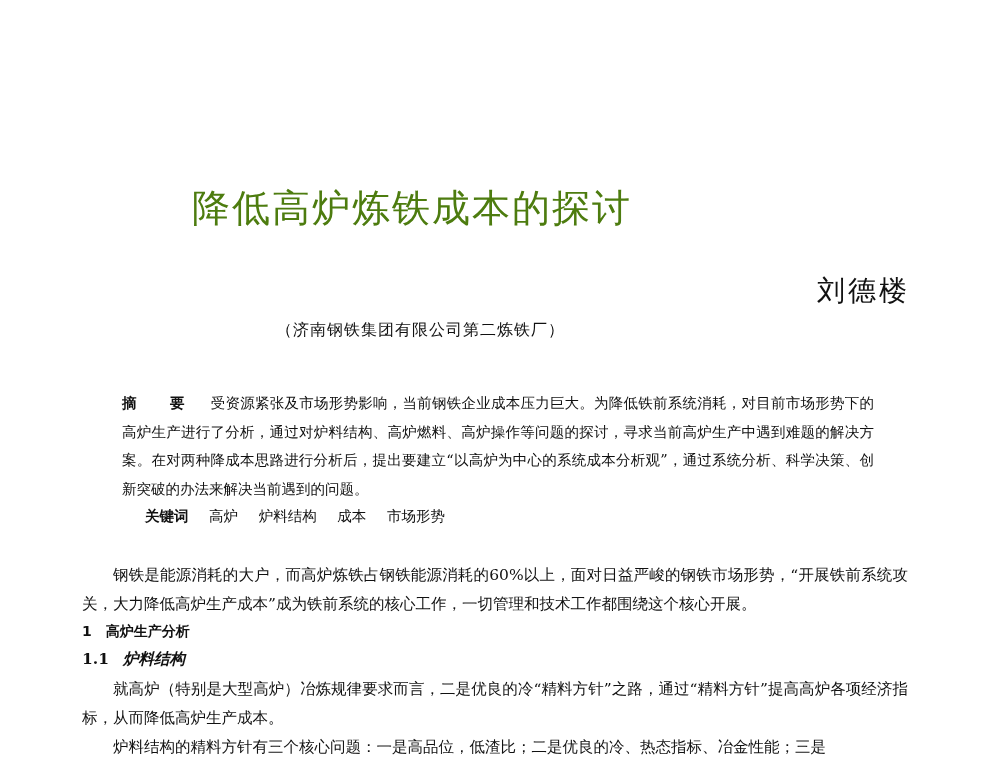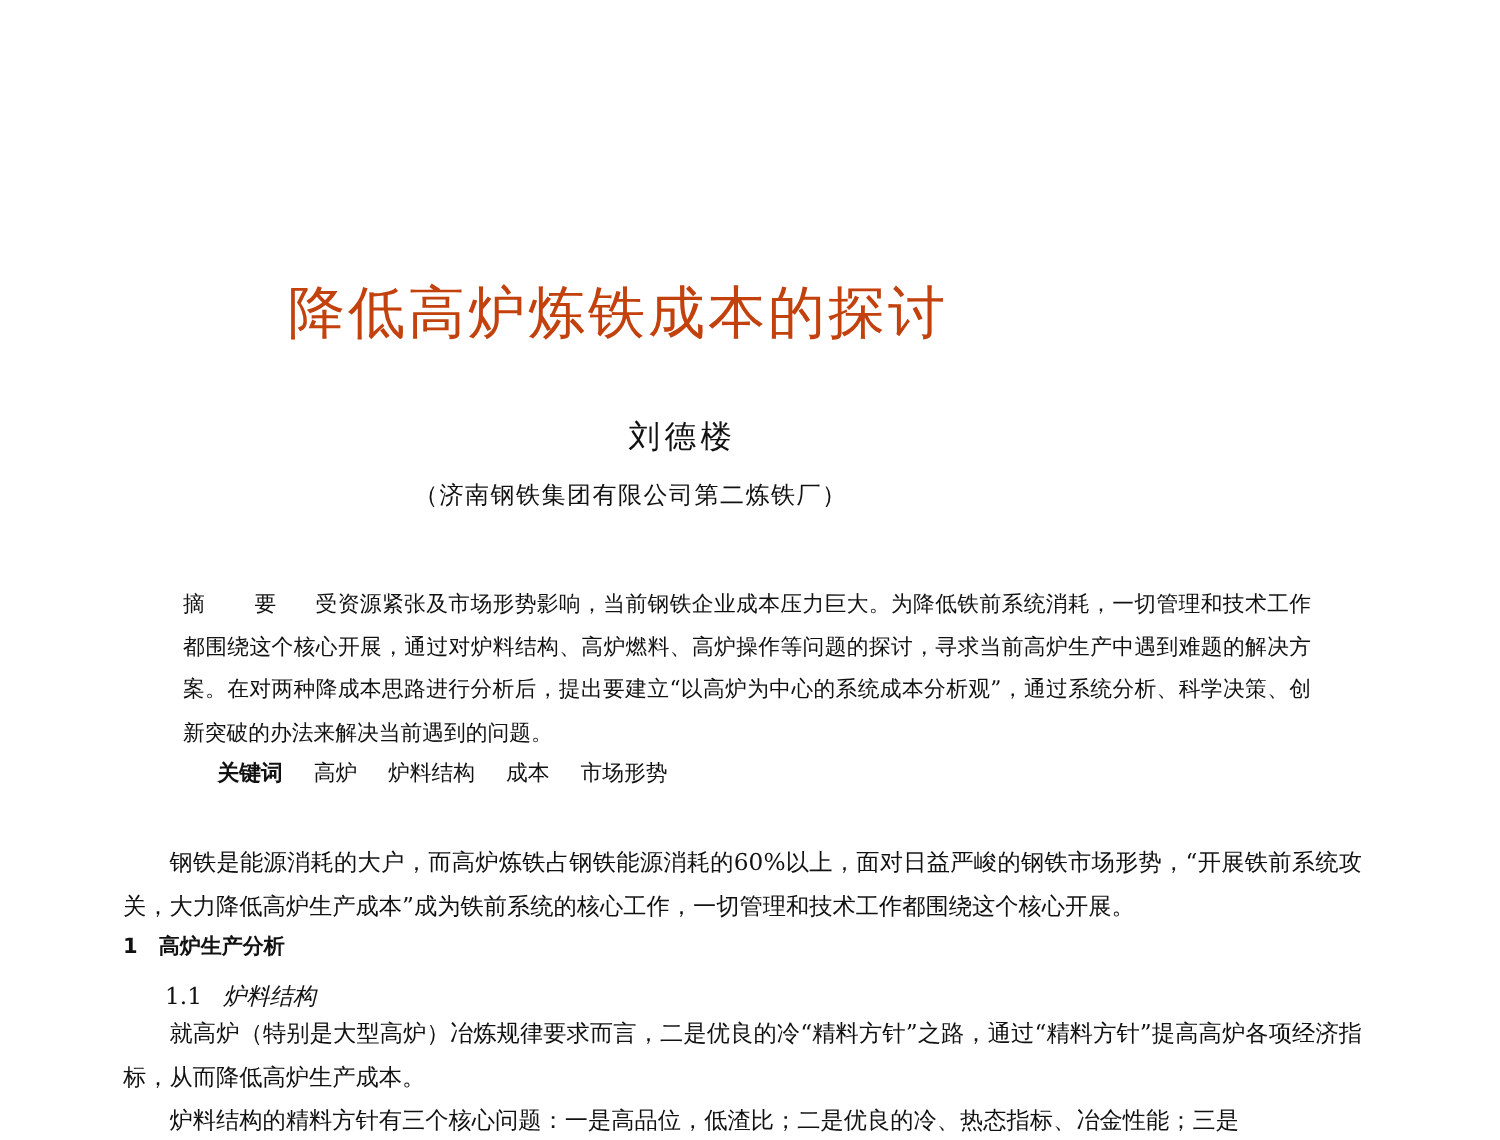--- a/index.html
+++ b/index.html
@@ -18,29 +18,29 @@
   .title {
     position: absolute;
     left: 0;
     width: 824px;
     top: 184px;
     text-align: center;
     font-family: "DejaVu Sans", "Liberation Sans", sans-serif;
     font-size: 38px;
     line-height: 48px;
     letter-spacing: 2px;
-    color: #c2410c;
+    color: #4d7c0f;
   }
   .author {
     position: absolute;
     left: 0;
     width: 910px;
     top: 277px;
-    text-align: center;
-    font-size: 21px;
+    text-align: right;
+    font-size: 28px;
     line-height: 28px;
     letter-spacing: 3px;
   }
   .affiliation {
     position: absolute;
     left: 0;
     width: 841px;
     top: 318px;
     text-align: center;
     font-size: 16px;
@@ -51,21 +51,21 @@
     position: absolute;
     left: 122px;
     width: 752px;
     top: 389px;
     font-size: 14.5px;
     line-height: 28.6px;
     text-align: justify;
     text-align-last: left;
   }
   .abstract .label {
-    font-weight: normal;
+    font-weight: bold;
     font-family: "DejaVu Sans", "Liberation Sans", sans-serif;
     margin-right: 12px;
     letter-spacing: 14px;
   }
   .keywords {
     position: absolute;
     left: 122px;
     top: 503px;
     font-size: 14.5px;
     line-height: 26px;
@@ -101,42 +101,41 @@
     line-height: 26px;
     font-weight: bold;
     font-family: "DejaVu Sans", "Liberation Sans", sans-serif;
   }
   .h1 .num { margin-right: 14px; }
   .h2 {
     position: absolute;
     left: 82px;
     top: 646px;
     font-size: 15.5px;
-    line-height: 36px;
-    font-weight: normal;
-    margin-left: 28px;
+    line-height: 26px;
+    font-weight: bold;
   }
   .h2 .num { margin-right: 14px; font-family: "DejaVu Serif", serif; }
   .h2 .txt { font-style: italic; font-family: "DejaVu Sans", "Liberation Sans", sans-serif; }
   .p2 { top: 675px; }
   .p3 { top: 733px; }
 </style>
 </head>
 <body>
 
 <div>
 
   <div class="title">降低高炉炼铁成本的探讨</div>
 
   <div class="author">刘德楼</div>
 
   <div class="affiliation">（济南钢铁集团有限公司第二炼铁厂）</div>
 
   <div class="abstract">
-    <span class="label">摘 要</span><span>受资源紧张及市场形势影响，当前钢铁企业成本压力巨大。为降低铁前系统消耗，一切管理和技术工作都围绕这个核心开展，通过对炉料结构、高炉燃料、高炉操作等问题的探讨，寻求当前高炉生产中遇到难题的解决方案。在对两种降成本思路进行分析后，提出要建立“以高炉为中心的系统成本分析观”，通过系统分析、科学决策、创新突破的办法来解决当前遇到的问题。</span>
+    <span class="label">摘 要</span><span>受资源紧张及市场形势影响，当前钢铁企业成本压力巨大。为降低铁前系统消耗，对目前市场形势下的高炉生产进行了分析，通过对炉料结构、高炉燃料、高炉操作等问题的探讨，寻求当前高炉生产中遇到难题的解决方案。在对两种降成本思路进行分析后，提出要建立“以高炉为中心的系统成本分析观”，通过系统分析、科学决策、创新突破的办法来解决当前遇到的问题。</span>
   </div>
 
   <div class="keywords">
     <span class="label">关键词</span>
     <span class="kw">高炉</span>
     <span class="kw">炉料结构</span>
     <span class="kw">成本</span>
     <span class="kw">市场形势</span>
   </div>
 

